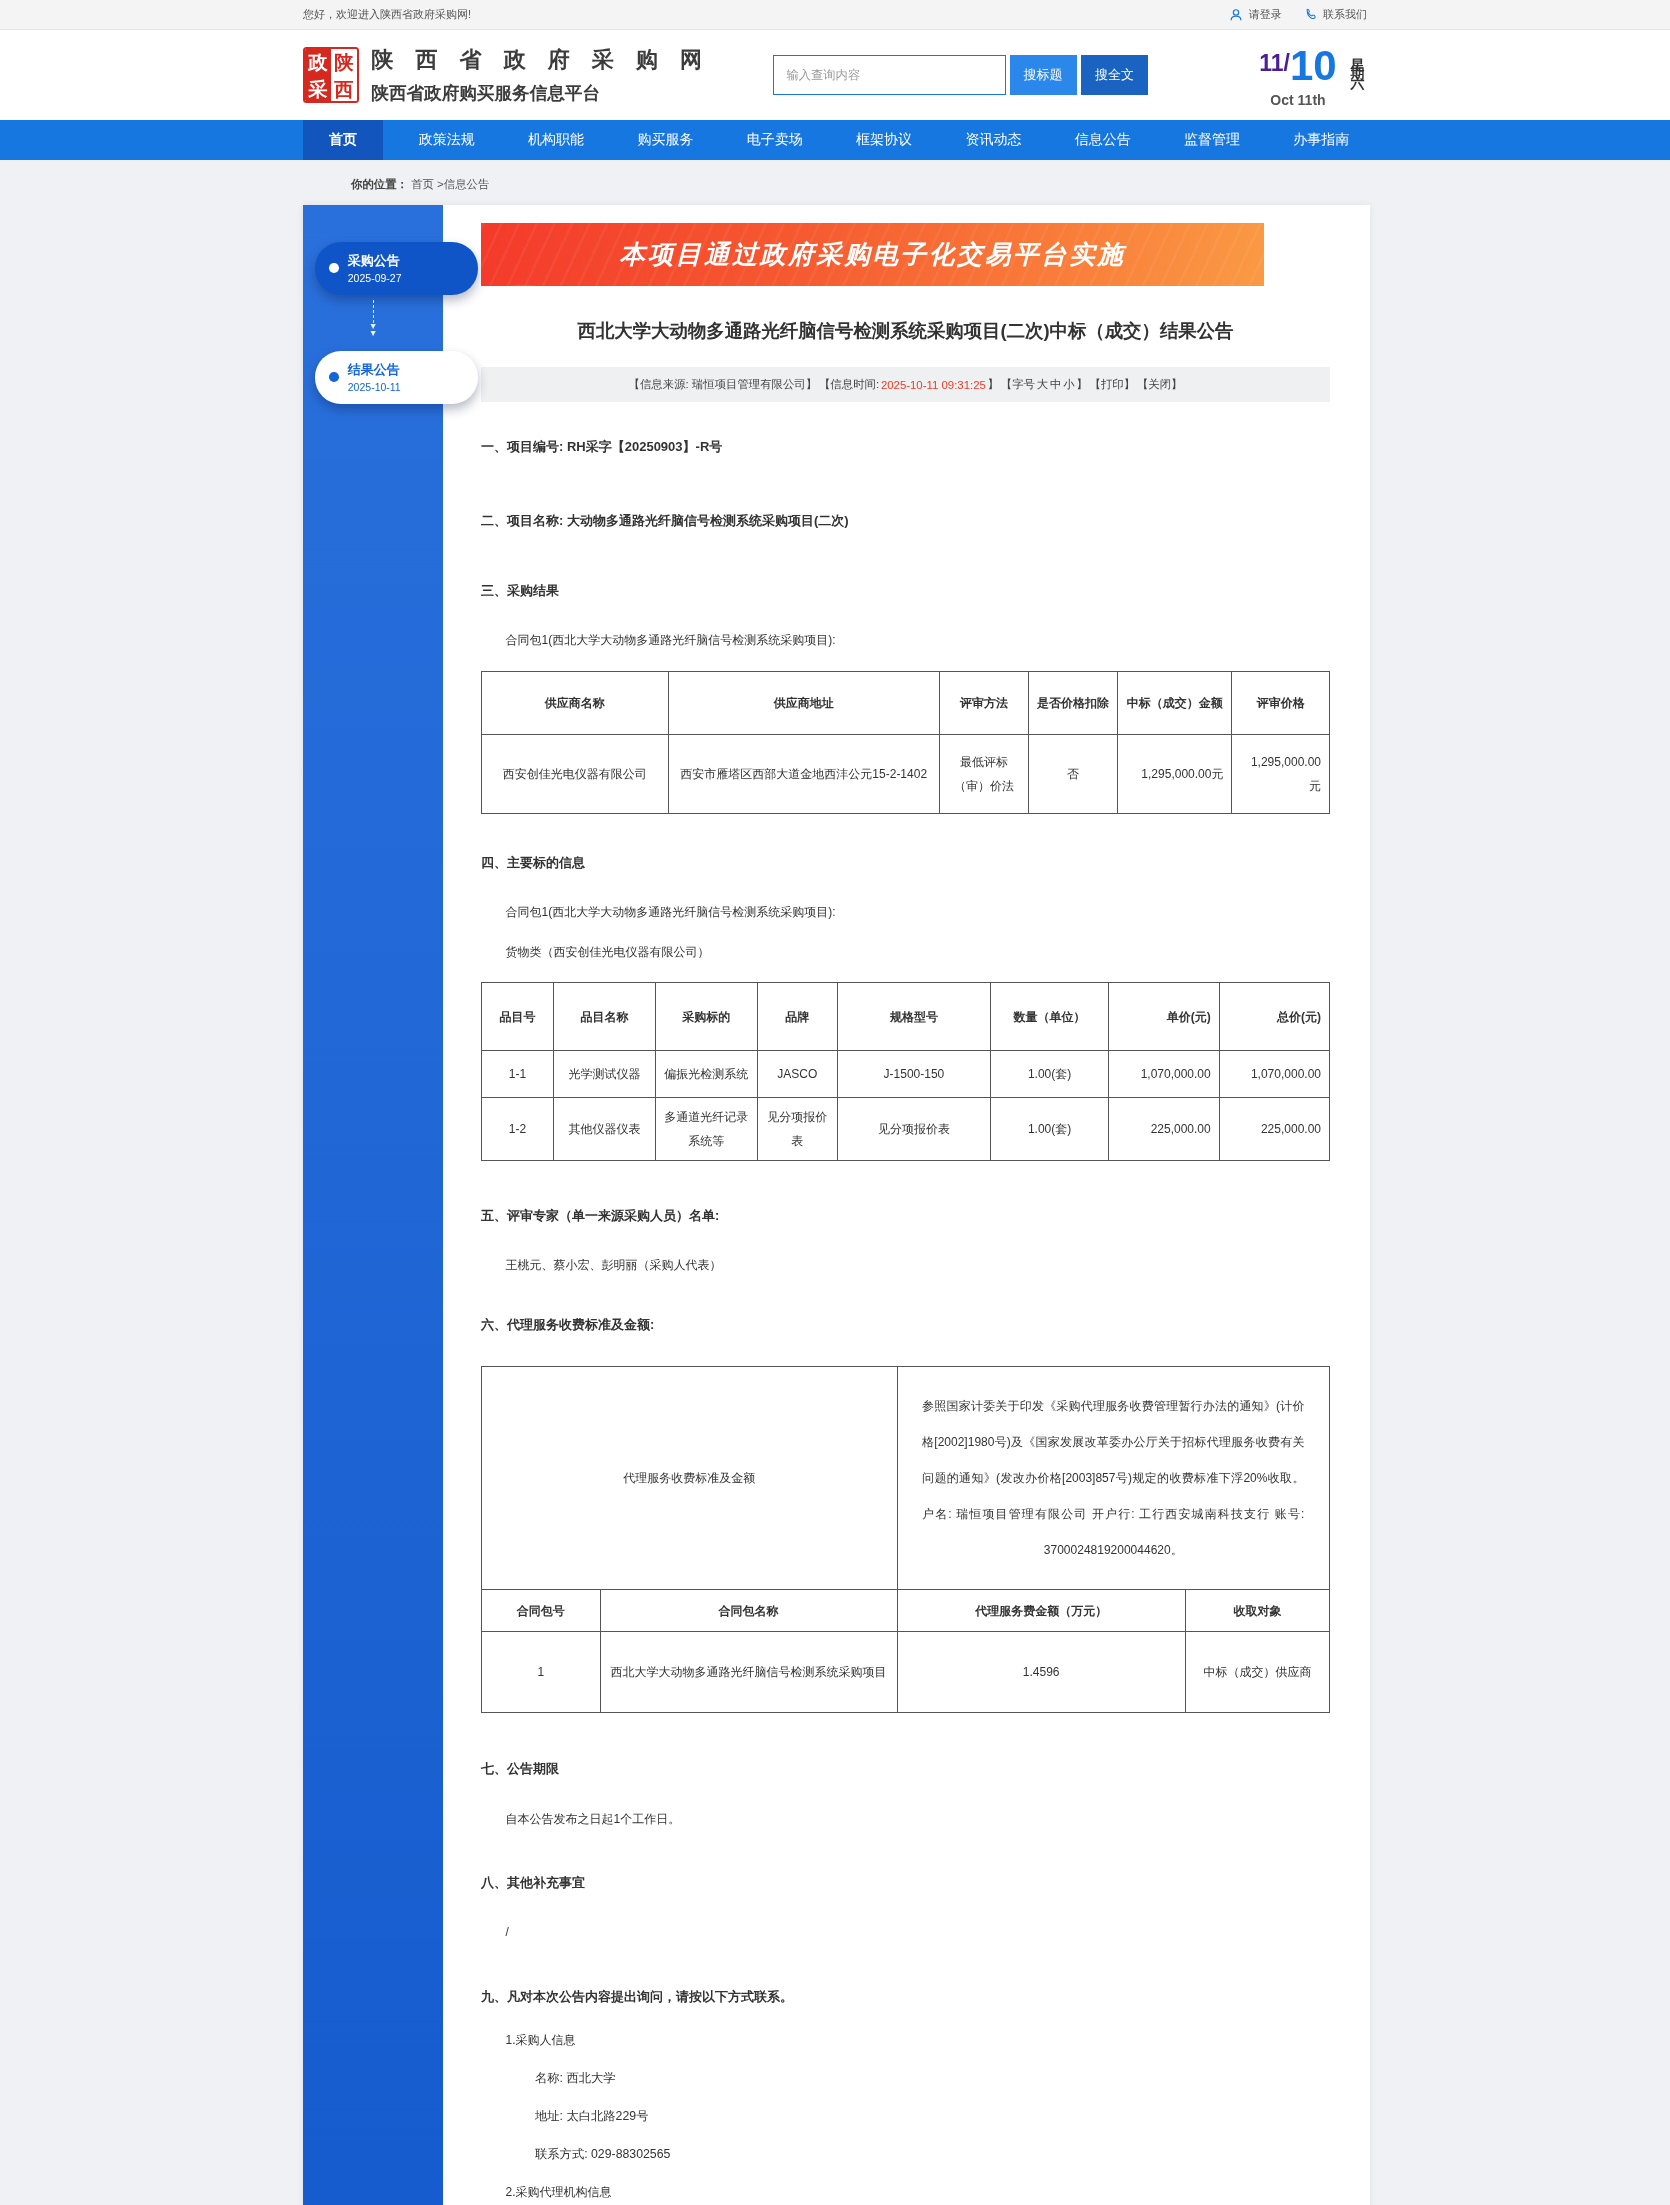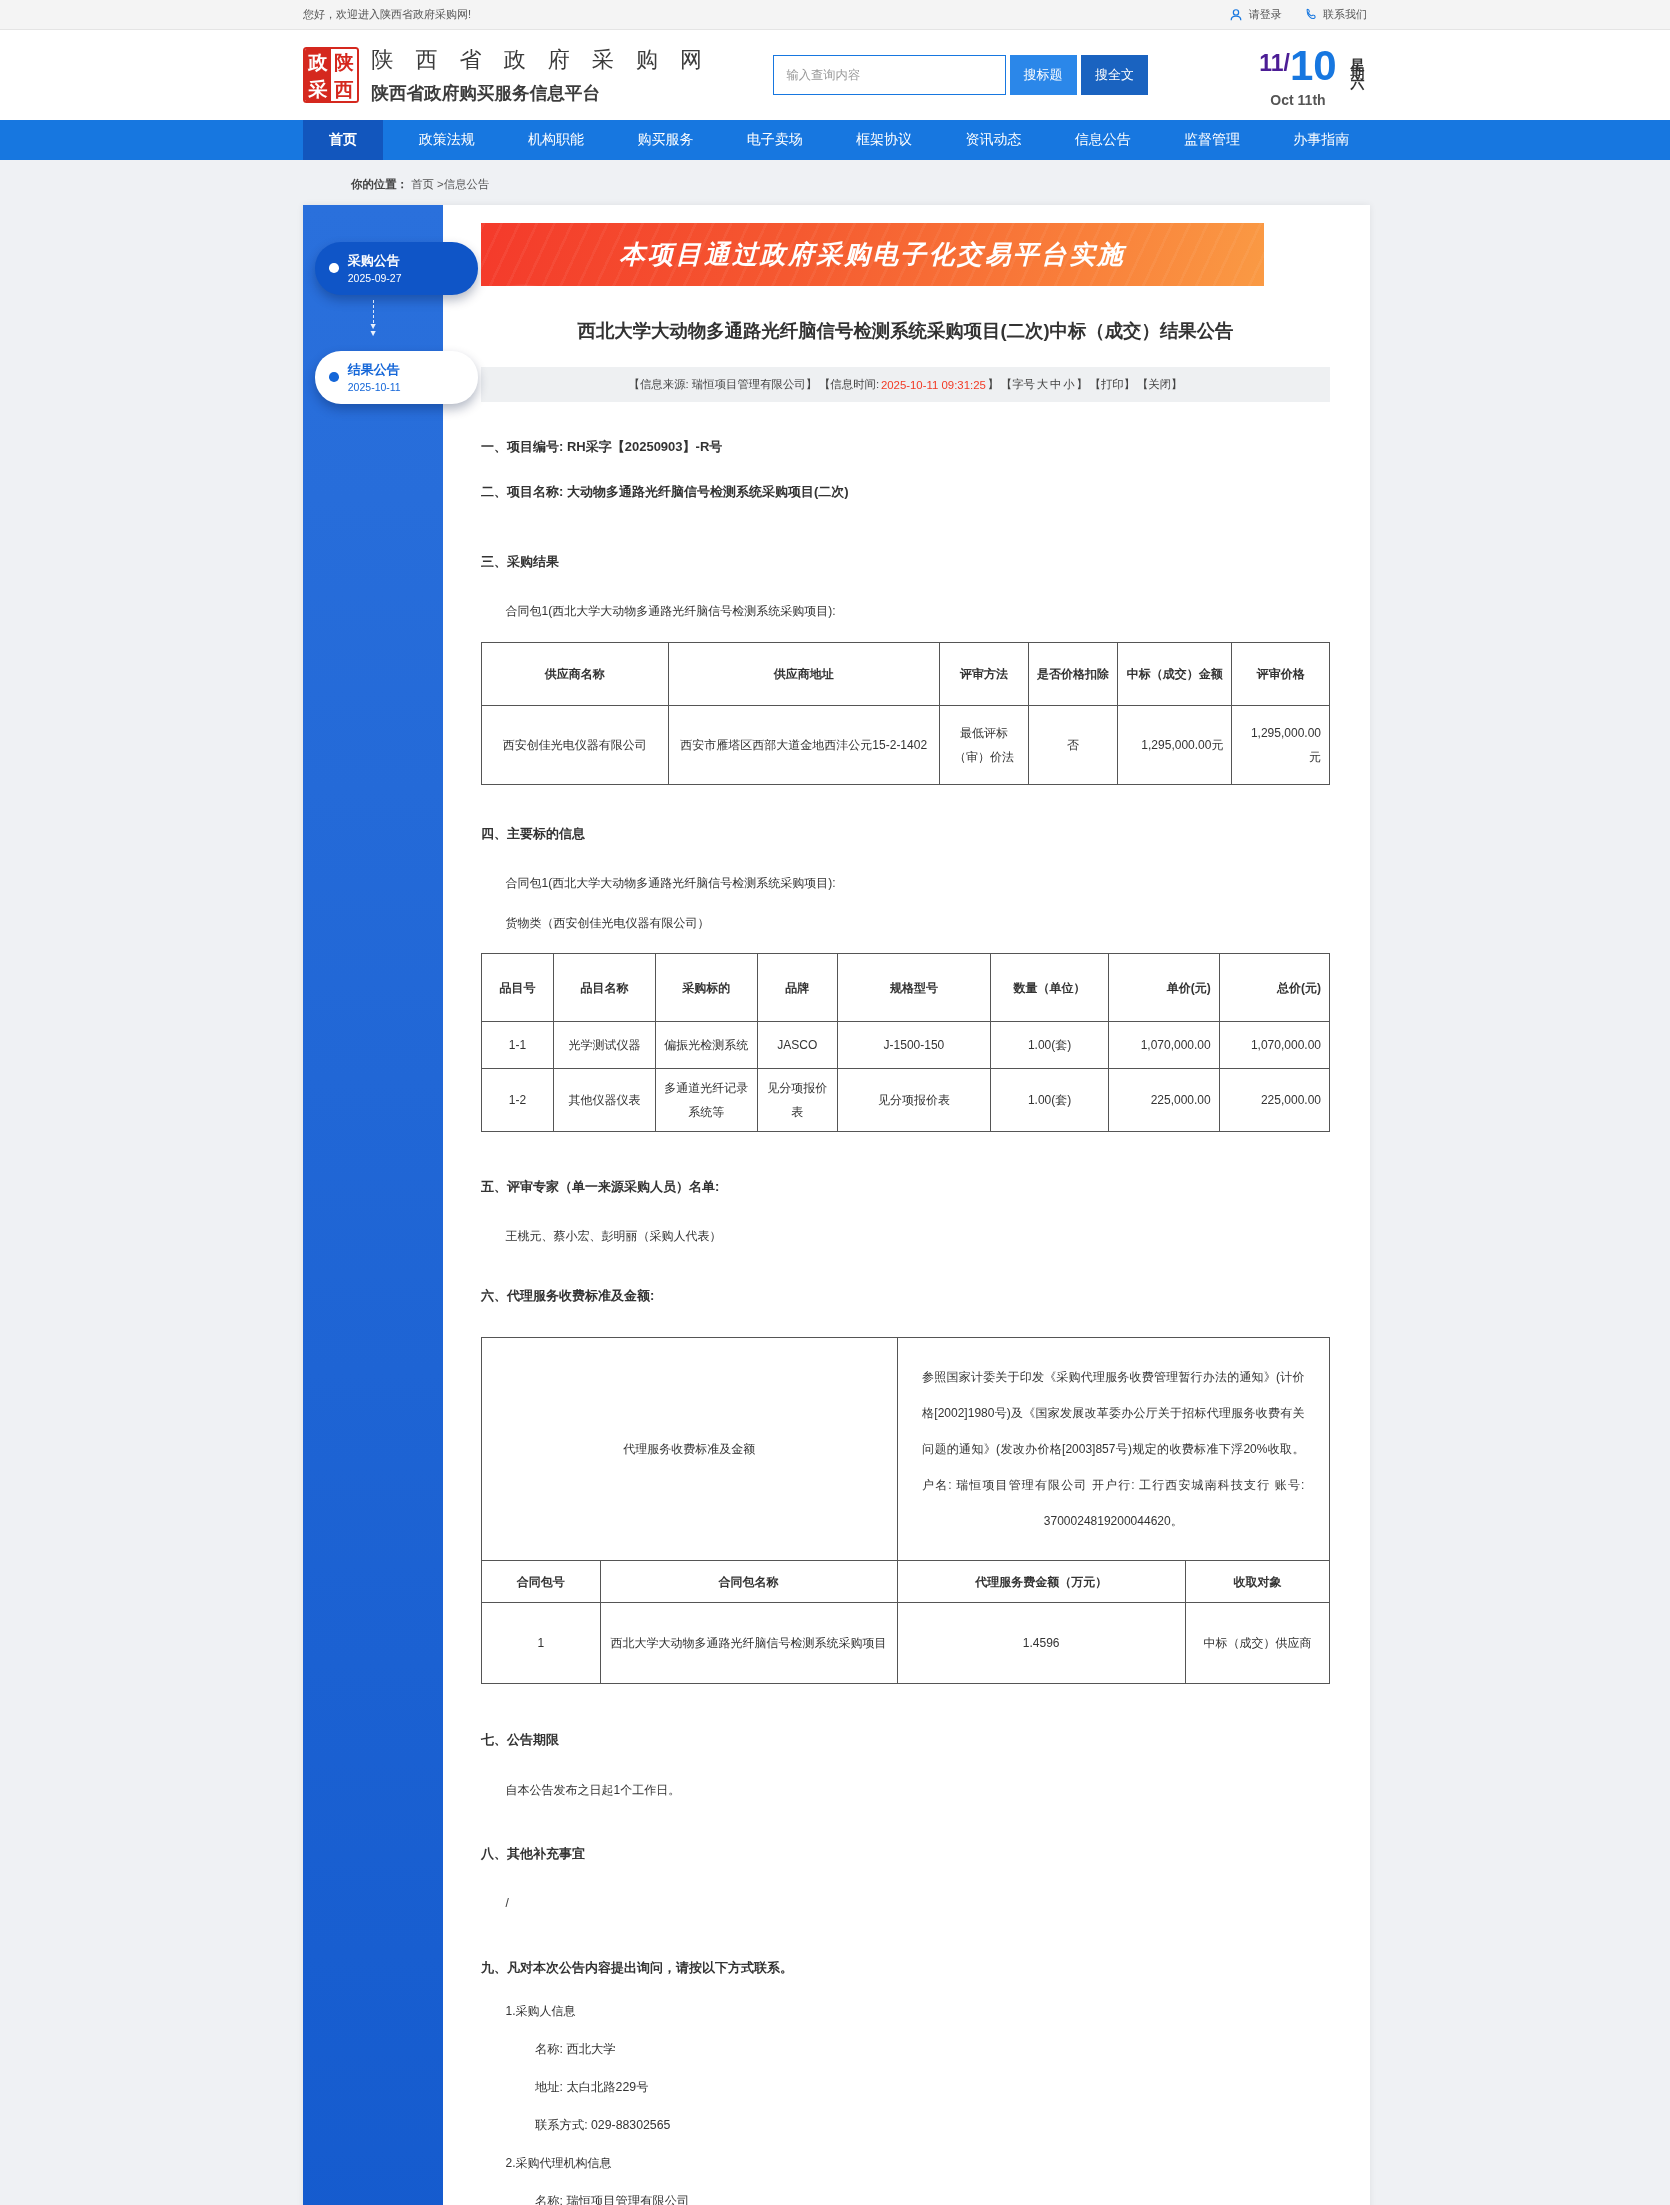--- a/index.html
+++ b/index.html
@@ -14,21 +14,21 @@
   .topbar-link svg { display:block; }
 
   
   .header { height:90px; background:#fff; display:flex; align-items:center; padding:0 303px; }
   .logo-seal { width:56px; height:56px; border:2.6px solid #d5281e; display:grid;
                grid-template-columns:1fr 1fr; grid-template-rows:1fr 1fr; border-radius:3.5px; overflow:hidden; background:#fff;}
   .logo-seal span { display:flex; align-items:center; justify-content:center; font-size:19.3px; font-weight:bold; }
   .logo-seal .red-bg { background:#d5281e; color:#fff; }
   .logo-seal .red-tx { background:#fff; color:#d5281e; }
   .site-titles { margin-left:12.3px; }
-  .site-name { font-size:22px; font-weight:normal; color:#3c3c3c; letter-spacing:8px; }
+  .site-name { font-size:22px; font-weight:bold; color:#3c3c3c; letter-spacing:8px; }
   .site-sub  { font-size:17.6px; font-weight:bold; color:#3c3c3c; margin-top:6.1px; }
   .search-wrap { display:flex; align-items:stretch; margin-left:63px; }
   .search-input { width:233px; height:40px; border:1.8px solid #1777e0; padding:0 12.3px; font-size:12.3px; outline:none; color:#333; }
   .search-input::placeholder { color:#9a9a9a; }
   .btn-search { height:40px; width:67px; border:none; color:#fff; font-size:13px; cursor:pointer; font-family:inherit; }
   .btn-title   { background:#2b87e9; margin-left:3.5px; }
   .btn-fulltext{ background:#1a63c0; margin-left:4.4px; }
   .date-box { margin-left:auto; display:flex; align-items:flex-start; gap:12.3px; }
   .date-left { text-align:center; }
   .date-md { color:#4c1d95; font-size:23px; font-weight:bold; vertical-align:8.8px; }
@@ -216,21 +216,21 @@
       <span>【字号</span>
       <span class="meta-ctl">大</span>
       <span class="meta-ctl">中</span>
       <span class="meta-ctl">小</span>
       <span>】</span>
       <span class="meta-ctl">【打印】</span>
       <span class="meta-ctl">【关闭】</span>
     </div>
 
     <div class="sec-h" style="margin-top:36px">一、项目编号: RH采字【20250903】-R号</div>
-    <div class="sec-h" style="margin-top:27px">二、项目名称: 大动物多通路光纤脑信号检测系统采购项目(二次)</div>
+    <div class="sec-h" style="margin-top:56px">二、项目名称: 大动物多通路光纤脑信号检测系统采购项目(二次)</div>
     <div class="sec-h" style="margin-top:52px">三、采购结果</div>
     <div class="p-ind1" style="margin-top:32px">合同包1(西北大学大动物多通路光纤脑信号检测系统采购项目):</div>
 
     <table class="tbl1" style="margin-top:22px">
       <colgroup>
           <col style="width:22%">
           <col style="width:32%">
           <col style="width:10.5%">
           <col style="width:10.5%">
           <col style="width:13.5%">

